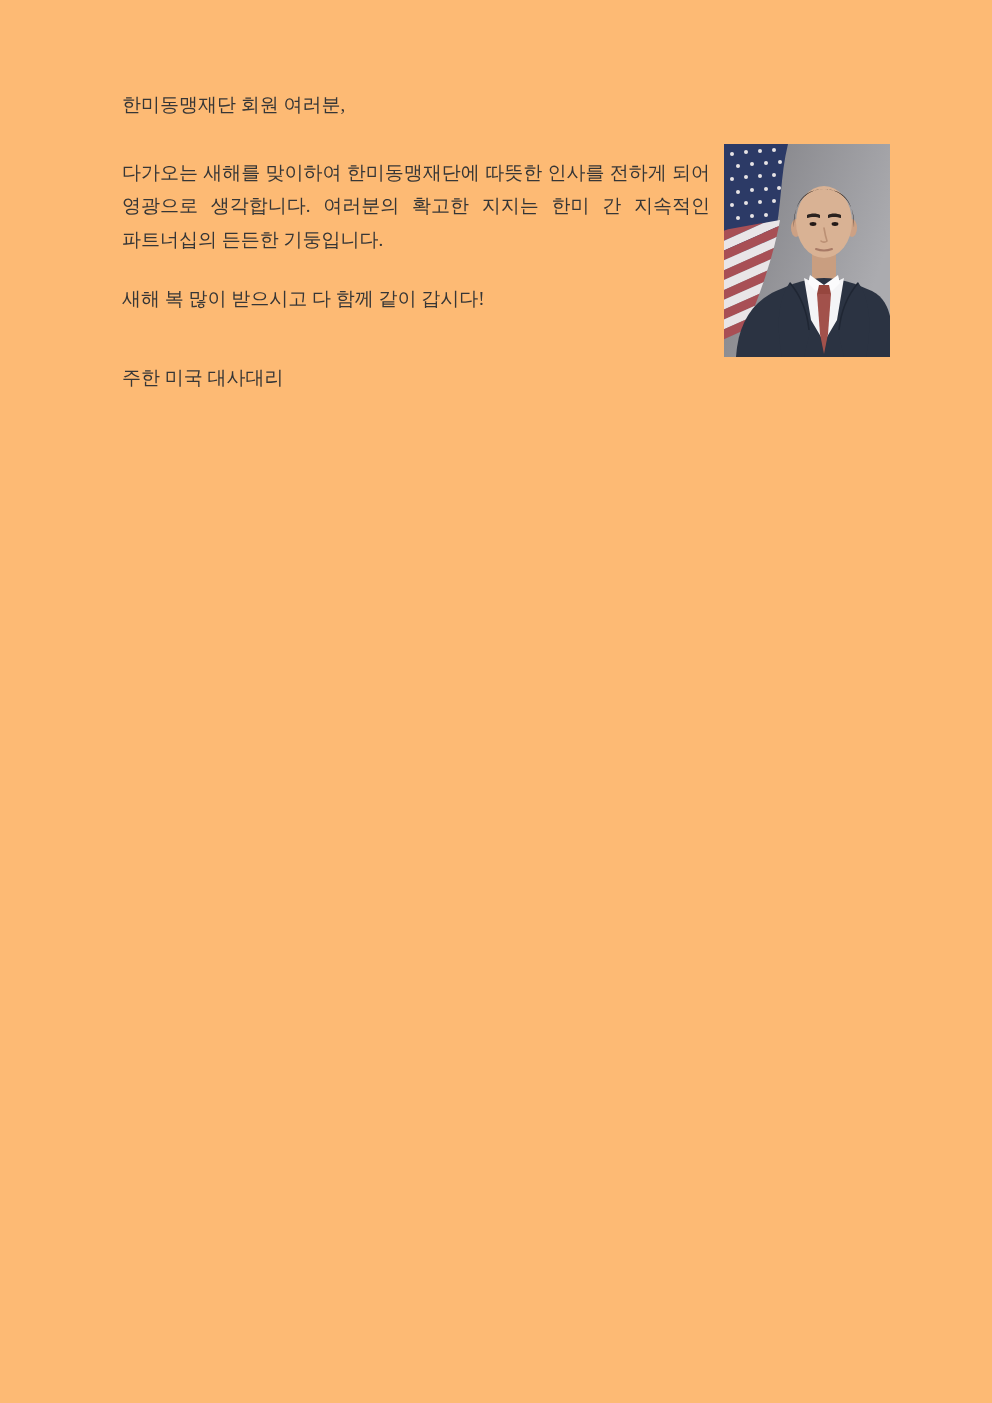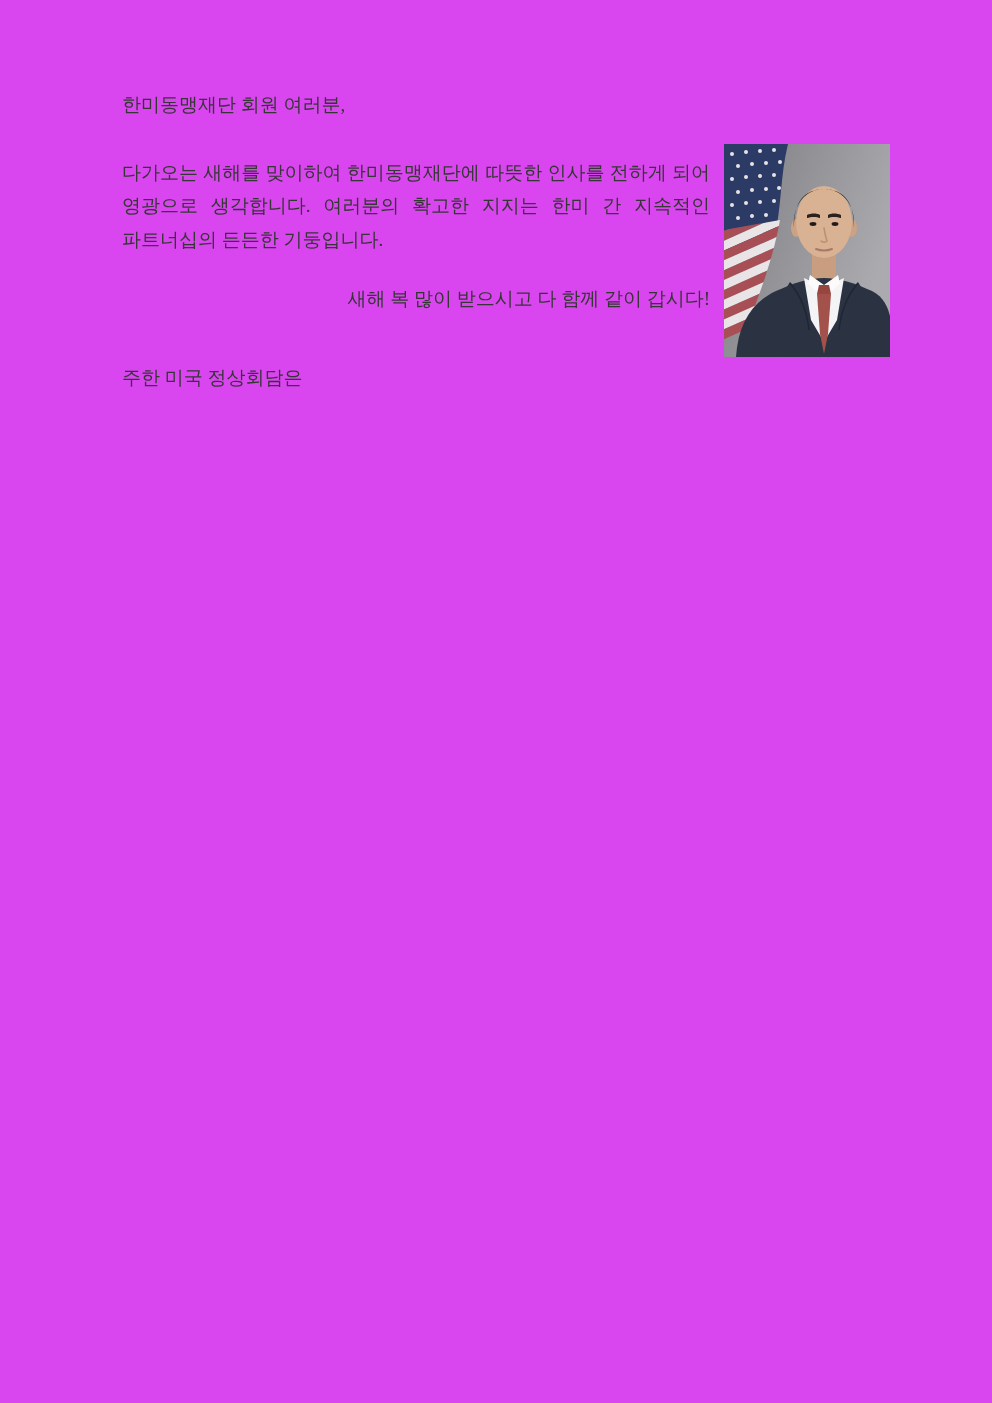--- a/index.html
+++ b/index.html
@@ -1,38 +1,38 @@
 <!DOCTYPE html>
 <html><head>
 <meta charset="utf-8">
 <style>
   html, body { margin: 0; padding: 0; background: #ffffff; }
   .page {
     position: relative;
     width: 992px;
     height: 1403px;
-    background: #d946ef;
+    background: #fdba74;
     overflow: hidden;
     font-family: "Liberation Serif", "DejaVu Serif", serif;
   }
   .content {
     position: absolute;
     left: 122px;
     top: 88px;
     width: 768px;
     font-size: 19px;
     line-height: 33.5px;
     color: #363636;
     text-align: justify;
     word-break: keep-all;
   }
   .content p { margin: 0; padding: 0; }
   .greeting { margin-bottom: 34px !important; text-align: left; }
   .para { margin-bottom: 26px !important; }
-  .closing { margin-top: 19px; margin-bottom: 26px !important; text-align: right; }
+  .closing { margin-top: 19px; margin-bottom: 26px !important; text-align: left; }
   .signature { margin-top: 45px; text-align: left; }
   .signature div { line-height: 33.5px; }
   .photo-float {
     float: right;
     display: block;
     width: 166px;
     height: 213px;
     margin: -12px 0 20px 14px;
   }
   .photo-float svg { display: block; width: 166px; height: 213px; }
@@ -133,17 +133,17 @@
             <path d="M134,139 C124,151 117,166 115,186" stroke="#1f2633" stroke-width="1.5" fill="none"></path>
           </g>
         </svg>
       </span><span>다가오는 새해를 맞이하여 한미동맹재단에 따뜻한 인사를 전하게 되어 영광으로 생각합니다. 여러분의 확고한 지지는 한미 간 지속적인 파트너십의 든든한 기둥입니다.</span>
     </p>
 
 
     <p class="closing">새해 복 많이 받으시고 다 함께 같이 갑시다!</p>
 
     <div class="signature">
-      <div>주한 미국 정상회담은</div>
+      <div>주한 미국 대사대리</div>
     </div>
 
   </div>
 </div>
 
 </body></html>

